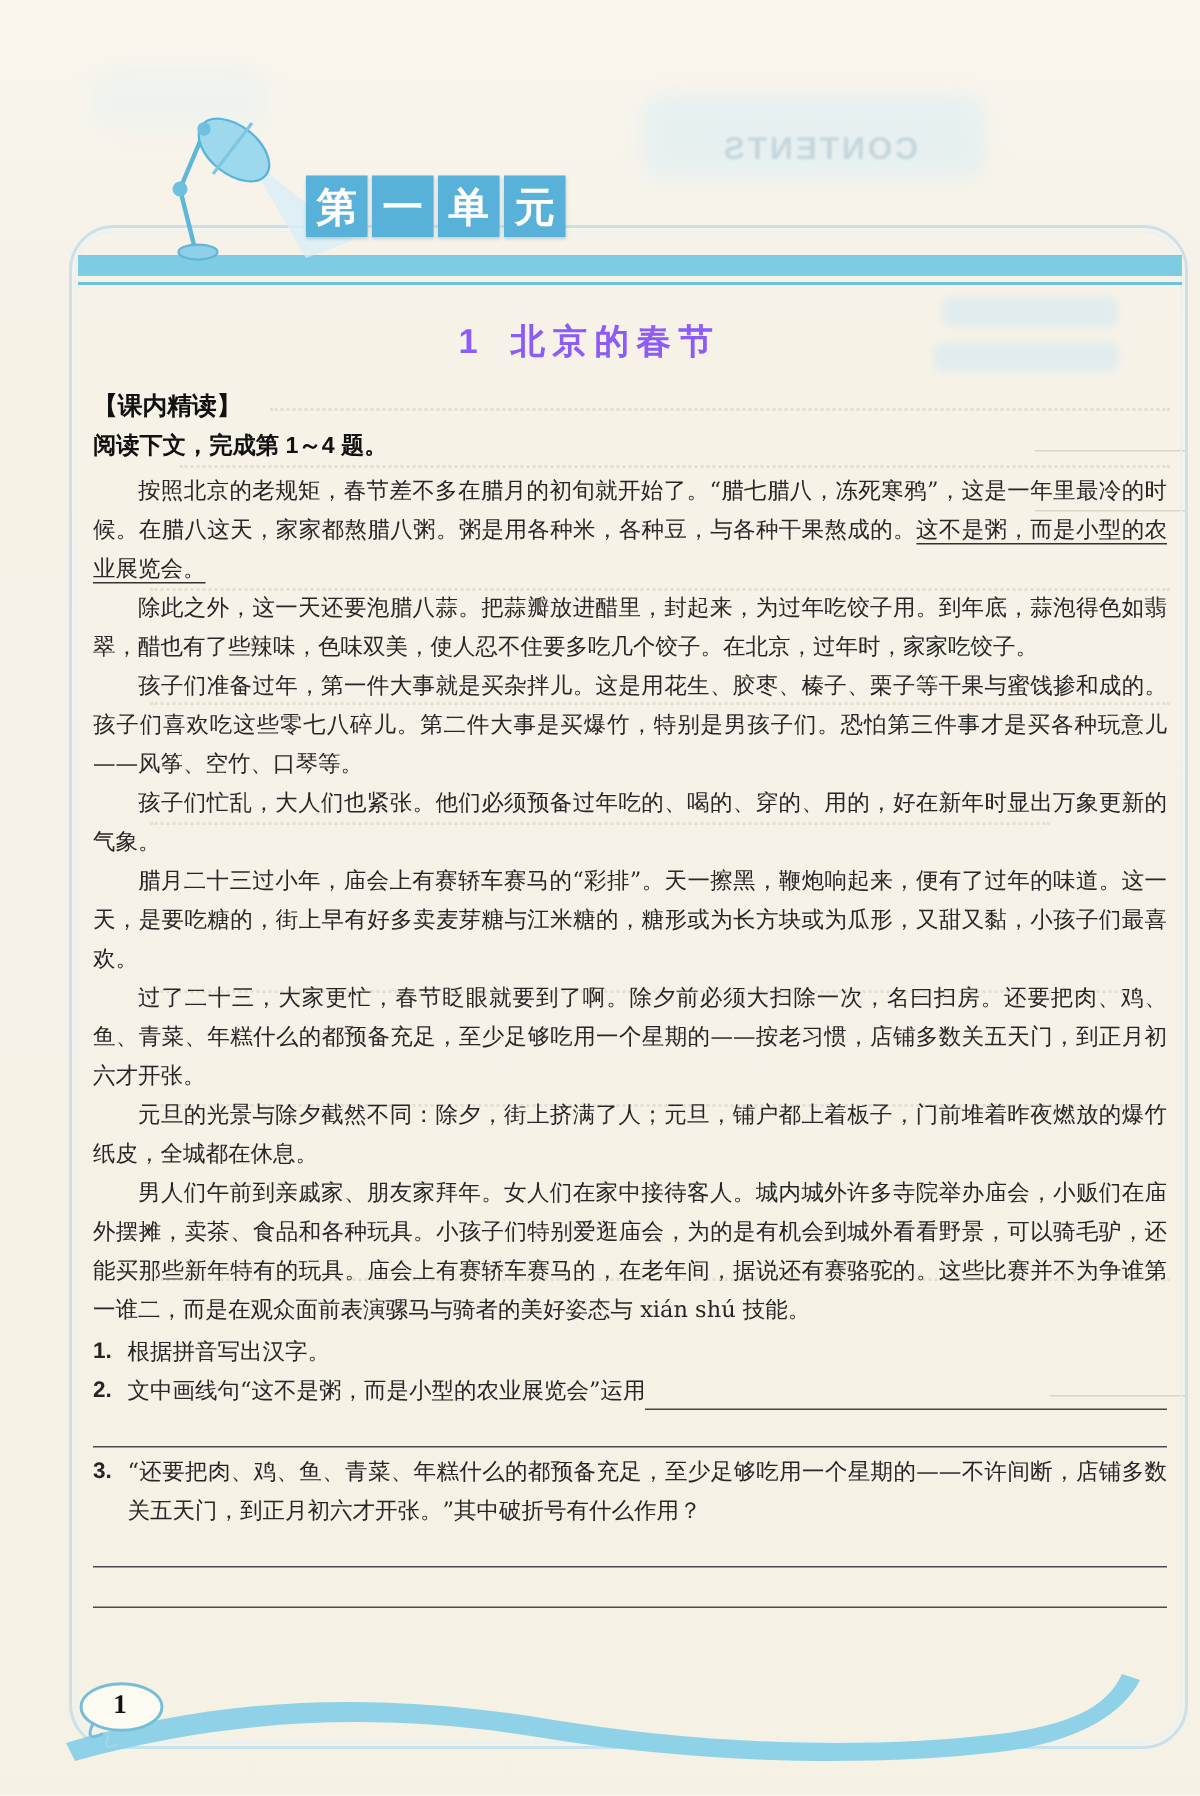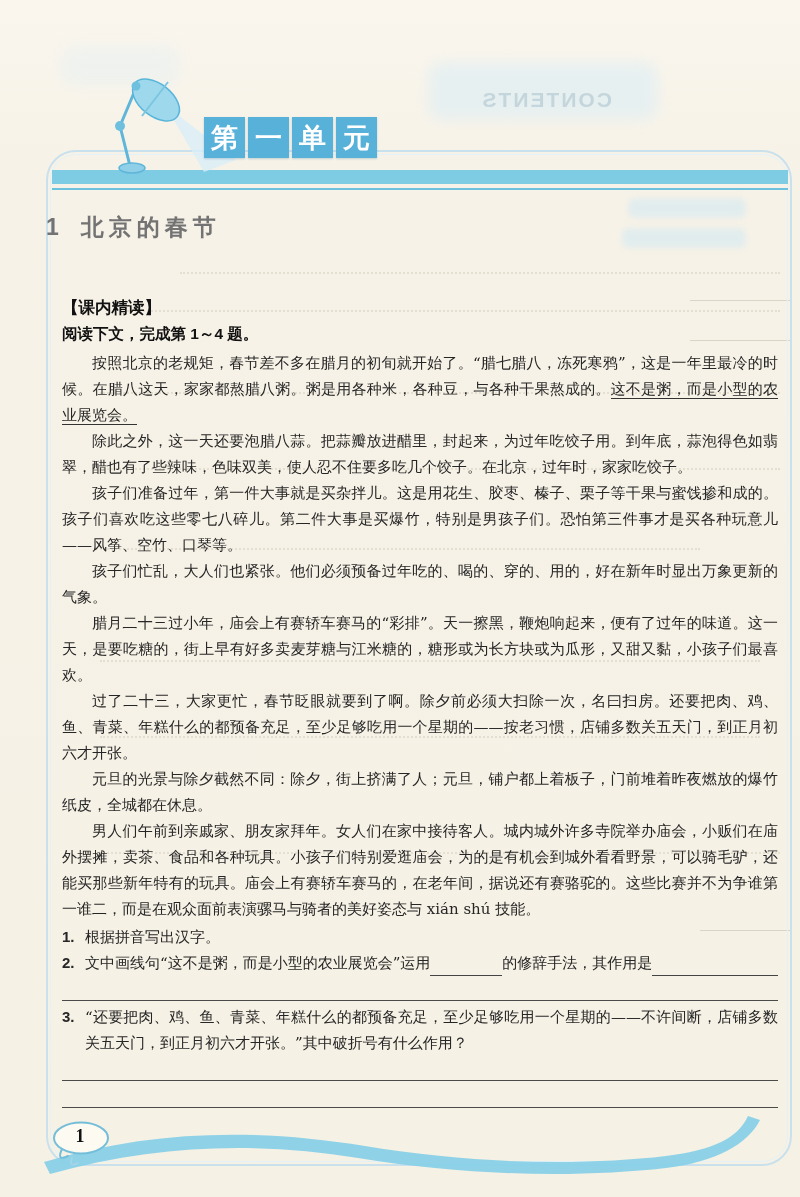--- a/index.html
+++ b/index.html
@@ -51,31 +51,31 @@
     color:#fff; font-weight:bold; font-size:27px;
     font-family:"Liberation Sans", sans-serif;
     box-shadow: 0 1px 2px rgba(80,140,170,.35);
   }
 
   
   .lamp { position:absolute; left:96px; top:74px; width:150px; height:104px; }
 
   
   .lesson-title {
-    position:absolute; left:46px; top:212px; width:694px; 
-    font-size:23px; font-weight:bold; color:#737373; letter-spacing:5px;
+    position:absolute; left:46px; top:212px; width:694px; text-align:center;
+    font-size:23px; font-weight:bold; color:#8b5cf6; letter-spacing:5px;
     font-family:"Liberation Sans", sans-serif;
   }
   .lesson-title .num { margin-right:22px; letter-spacing:0; }
 
   
   .content {
     position:absolute; left:62px; top:258px; width:716px; height:904px;
     overflow:hidden;
-    font-family:"DejaVu Serif", serif; font-size:15px; color:#262626;margin-top:36px;
+    font-family:"DejaVu Serif", serif; font-size:15px; color:#262626;
   }
   .section-label {
     font-weight:bold; font-size:16.5px; color:#111; line-height:26px;
     font-family:"Liberation Sans", sans-serif;
   }
   .instruction {
     font-weight:bold; font-size:15.5px; line-height:27px; margin-bottom:3px;
     font-family:"Liberation Sans", sans-serif; color:#111;
   }
   .para { text-indent:2em; line-height:26px; text-align:justify; }
@@ -178,21 +178,20 @@
 
       <div class="q">
         <span class="qnum">1.</span>
         <span>根据拼音写出汉字。</span>
       </div>
 
       <div class="q2-row">
         <span class="qnum">2.</span>
         <span class="txt">文中画线句“这不是粥，而是小型的农业展览会”运用</span>
         <span class="blank blank-mid"></span>
-        <span class="txt">的修辞手法，其作用是</span>
         <span class="blank blank-end"></span>
       </div>
       <div class="answer-line"></div>
 
       <div class="q" style="margin-top:3px;">
         <span class="qnum">3.</span>
         <span>“还要把肉、鸡、鱼、青菜、年糕什么的都预备充足，至少足够吃用一个星期的——不许间断，店铺多数关五天门，到正月初六才开张。”其中破折号有什么作用？</span>
       </div>
       <div class="answer-line"></div>
       <div class="answer-line short-gap"></div>

